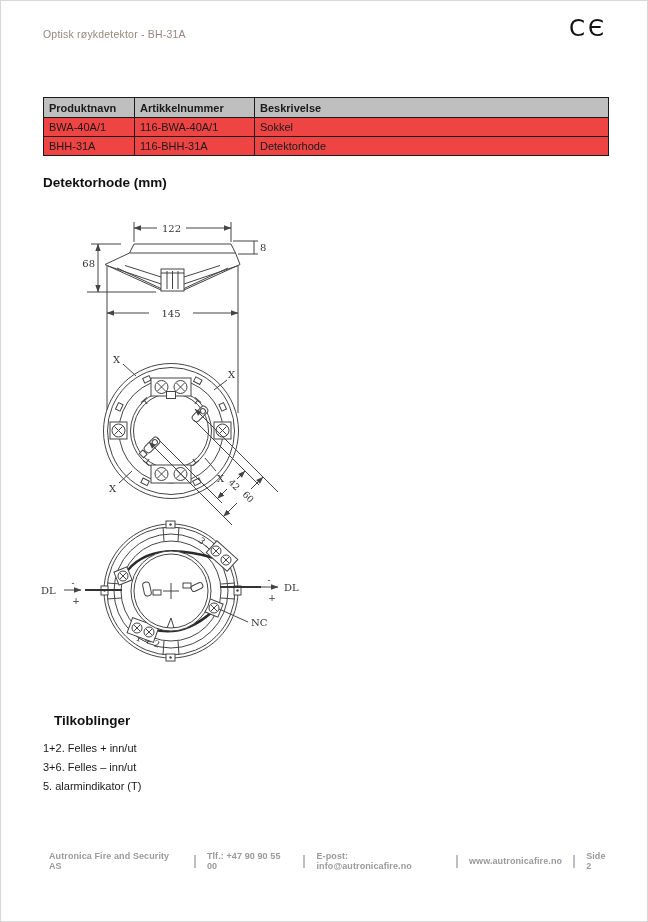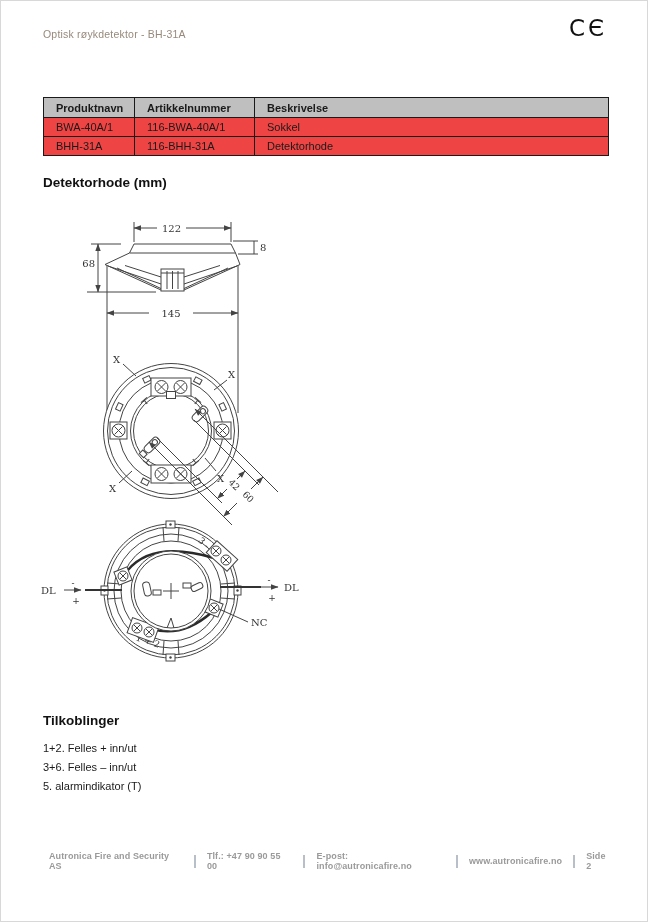--- a/index.html
+++ b/index.html
@@ -9,30 +9,30 @@
     border:1px solid #d8d8d8;box-sizing:border-box;overflow:hidden;
   }
   
   .doc-header{position:absolute;left:42px;top:27px;font-size:10.5px;font-weight:normal;
     color:#97897b;letter-spacing:.2px;}
   .ce-mark{position:absolute;right:40px;top:14px;font-size:23px;color:#111;
     letter-spacing:3px;font-family:"DejaVu Sans",sans-serif;}
   
   table.product{position:absolute;left:42px;top:96px;border-collapse:collapse;
     font-size:11px;table-layout:fixed;width:565px;}
-  table.product th,table.product td{border:1px solid #1a1a1a;padding:1px 12px;
+  table.product th,table.product td{border:1px solid #1a1a1a;padding:1px 5px;
     text-align:left;vertical-align:middle;overflow:hidden;white-space:nowrap;}
   table.product th{background:#bfbfbf;font-weight:bold;height:17px;}
   table.product td{height:16px;background:#ef4444;}
   table.product{border:1.5px solid #1a1a1a;}
   .c1{width:91px}.c2{width:120px}.c3{width:354px}
   
   .sec-heading{position:absolute;left:42px;font-size:13.5px;font-weight:bold;color:#111;}
   #dim-heading{top:174px;}
-  #conn-heading{top:712px;}
+  #conn-heading{top:712px;margin-left:11px;}
   
   .conn-text{position:absolute;left:42px;top:738px;font-size:11px;line-height:19px;color:#1a1a1a;}
   .conn-text p{margin:0;}
   
   .footer{position:absolute;left:48px;top:850px;width:564px;display:flex;align-items:center;
     font-size:9px;font-weight:600;color:#9a9a9a;letter-spacing:.1px;}
   .fsep{width:2px;height:13px;background:#b9bfc9;margin:0 11px;flex:none;}
   
   svg.drawing{position:absolute;left:38px;top:215px;}
   .ln{stroke:#444;stroke-width:1;fill:none;}

